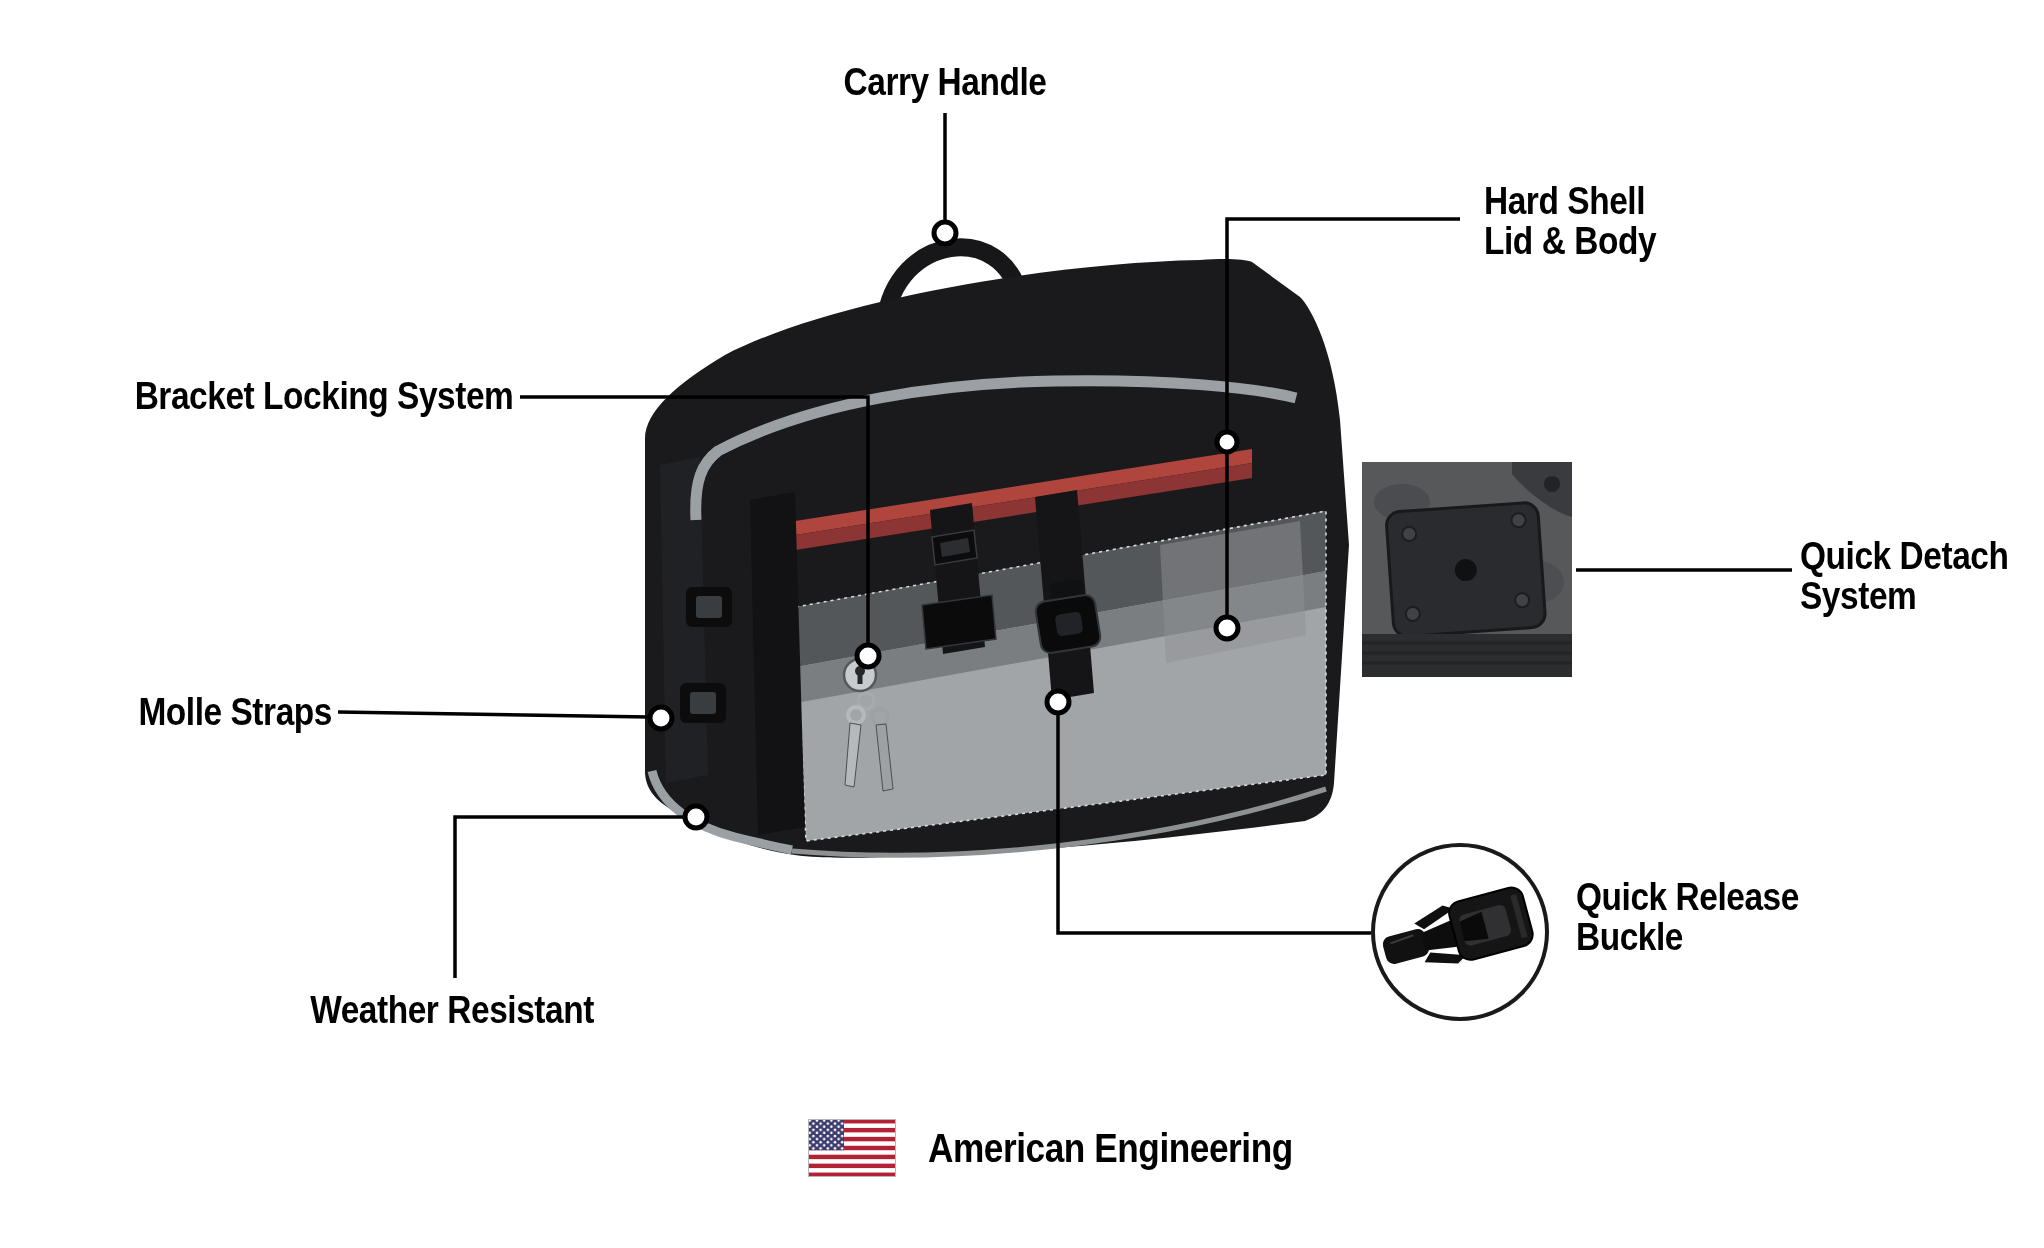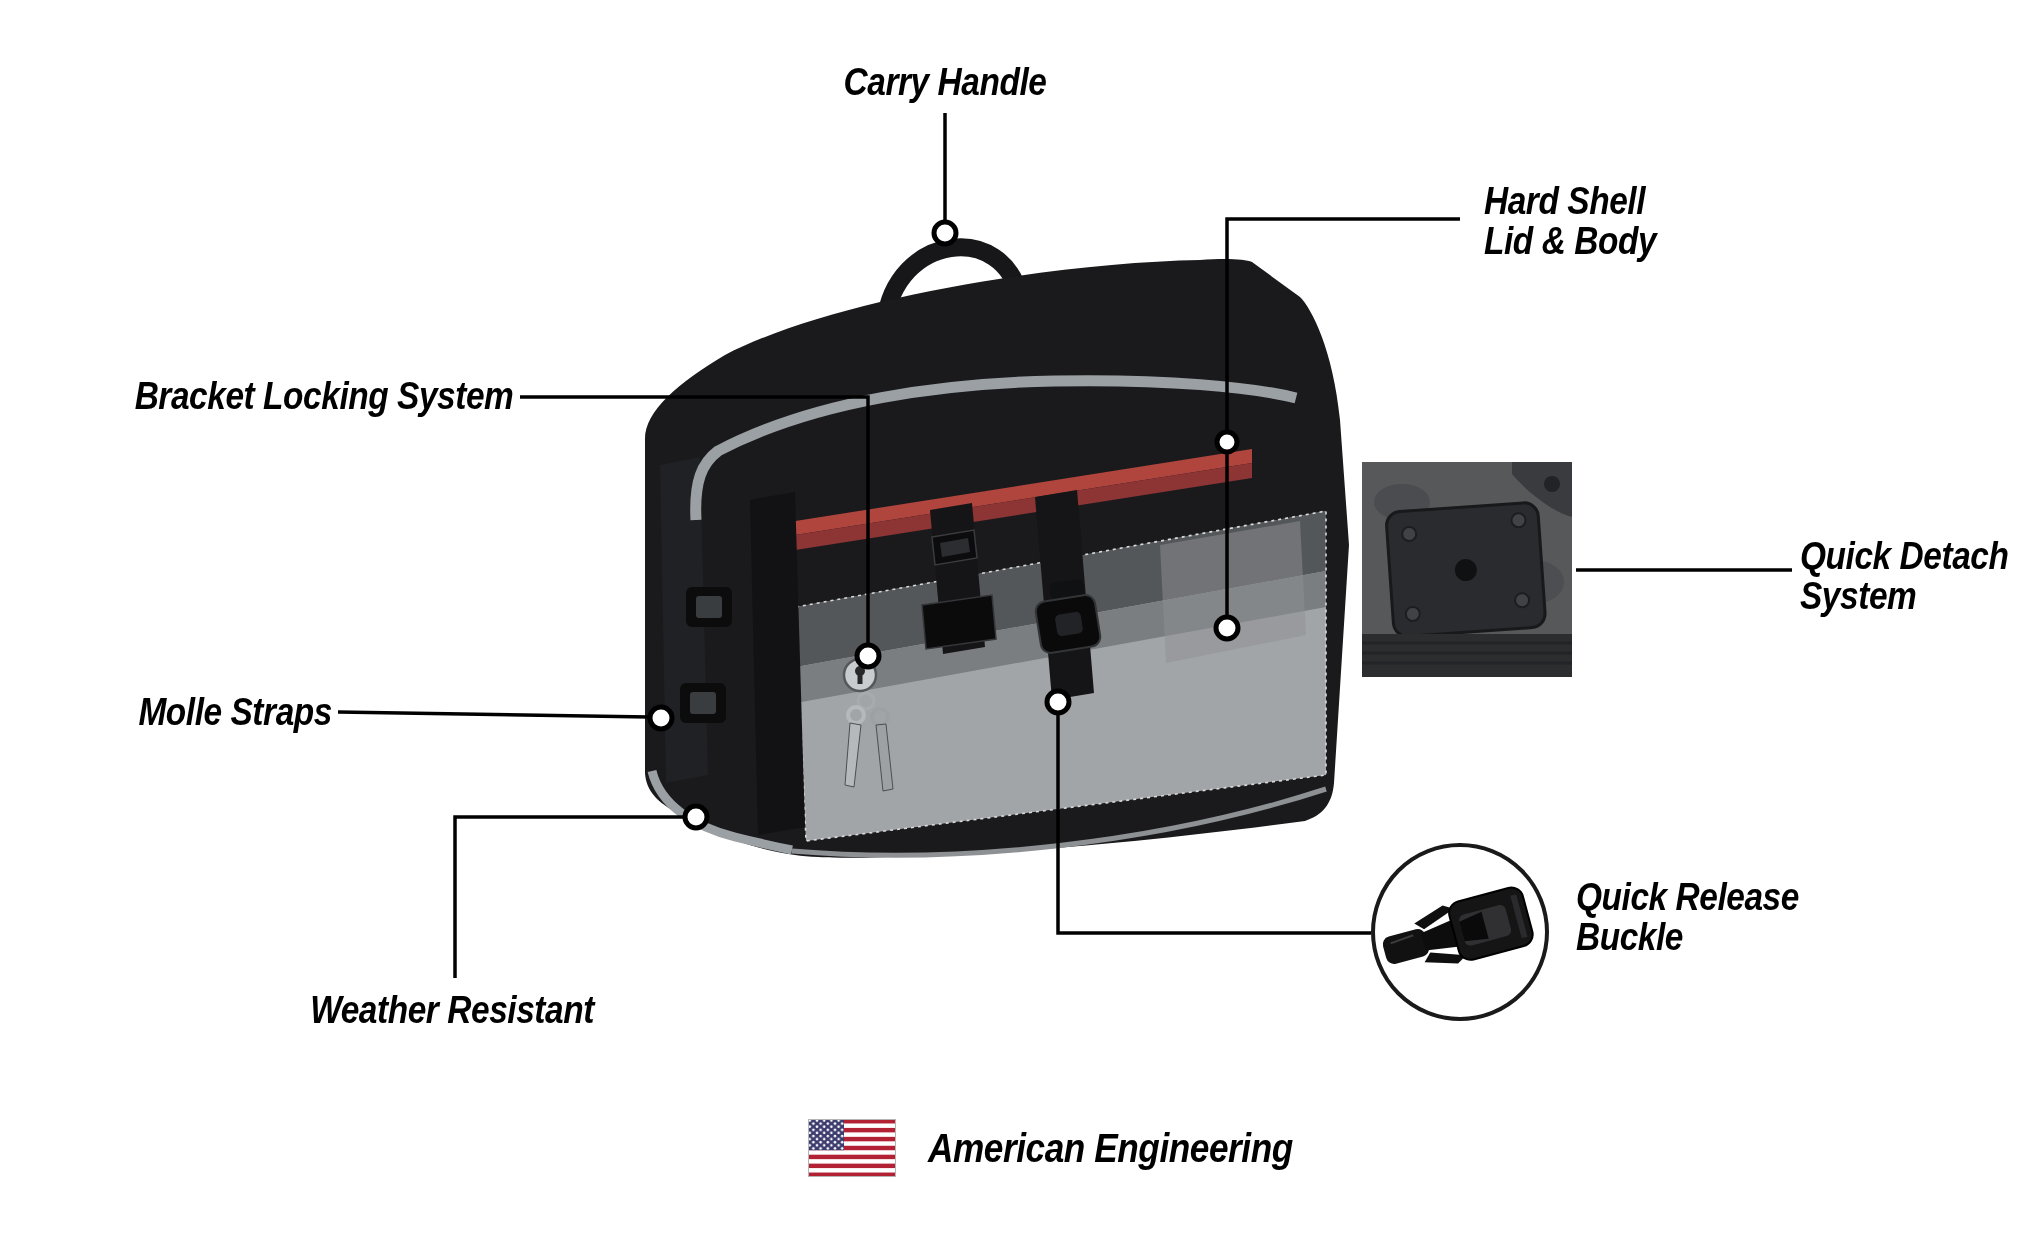--- a/index.html
+++ b/index.html
@@ -1,21 +1,20 @@
 <!DOCTYPE html>
 <html style="--background: #ffffff; --text: #000000; --leader-line: #000000; --bag-black: #1a1a1c; --trim-gray: #9ba0a4; --accent-red: #b0453e; --accent-red-dark: #8d3434; --window-gray: #a2a5a8; --flag-red: #b22234; --flag-blue: #3c3b6e;"><head>
 <meta charset="utf-8">
 <title>Saddlebag Feature Diagram</title>
 <style>
   html,body{margin:0;padding:0;background:#fff;}
   .canvas{
     position:relative;width:2044px;height:1248px;overflow:hidden;
     background:var(--background,#ffffff);
     font-family:"Liberation Sans",sans-serif;
-    font-style:italic;
   }
   .label{
     position:absolute;
     font-weight:700;font-size:38px;line-height:1.06;
     color:var(--text,#000);letter-spacing:-0.5px;
     white-space:pre-line;
   }
   .label.center{transform:translateX(-50%) scaleX(0.88);transform-origin:center top;text-align:center;}
   .label.left{transform:scaleX(0.88);transform-origin:left top;text-align:left;}
   .label.right{transform:scaleX(0.88);transform-origin:right top;text-align:right;}

